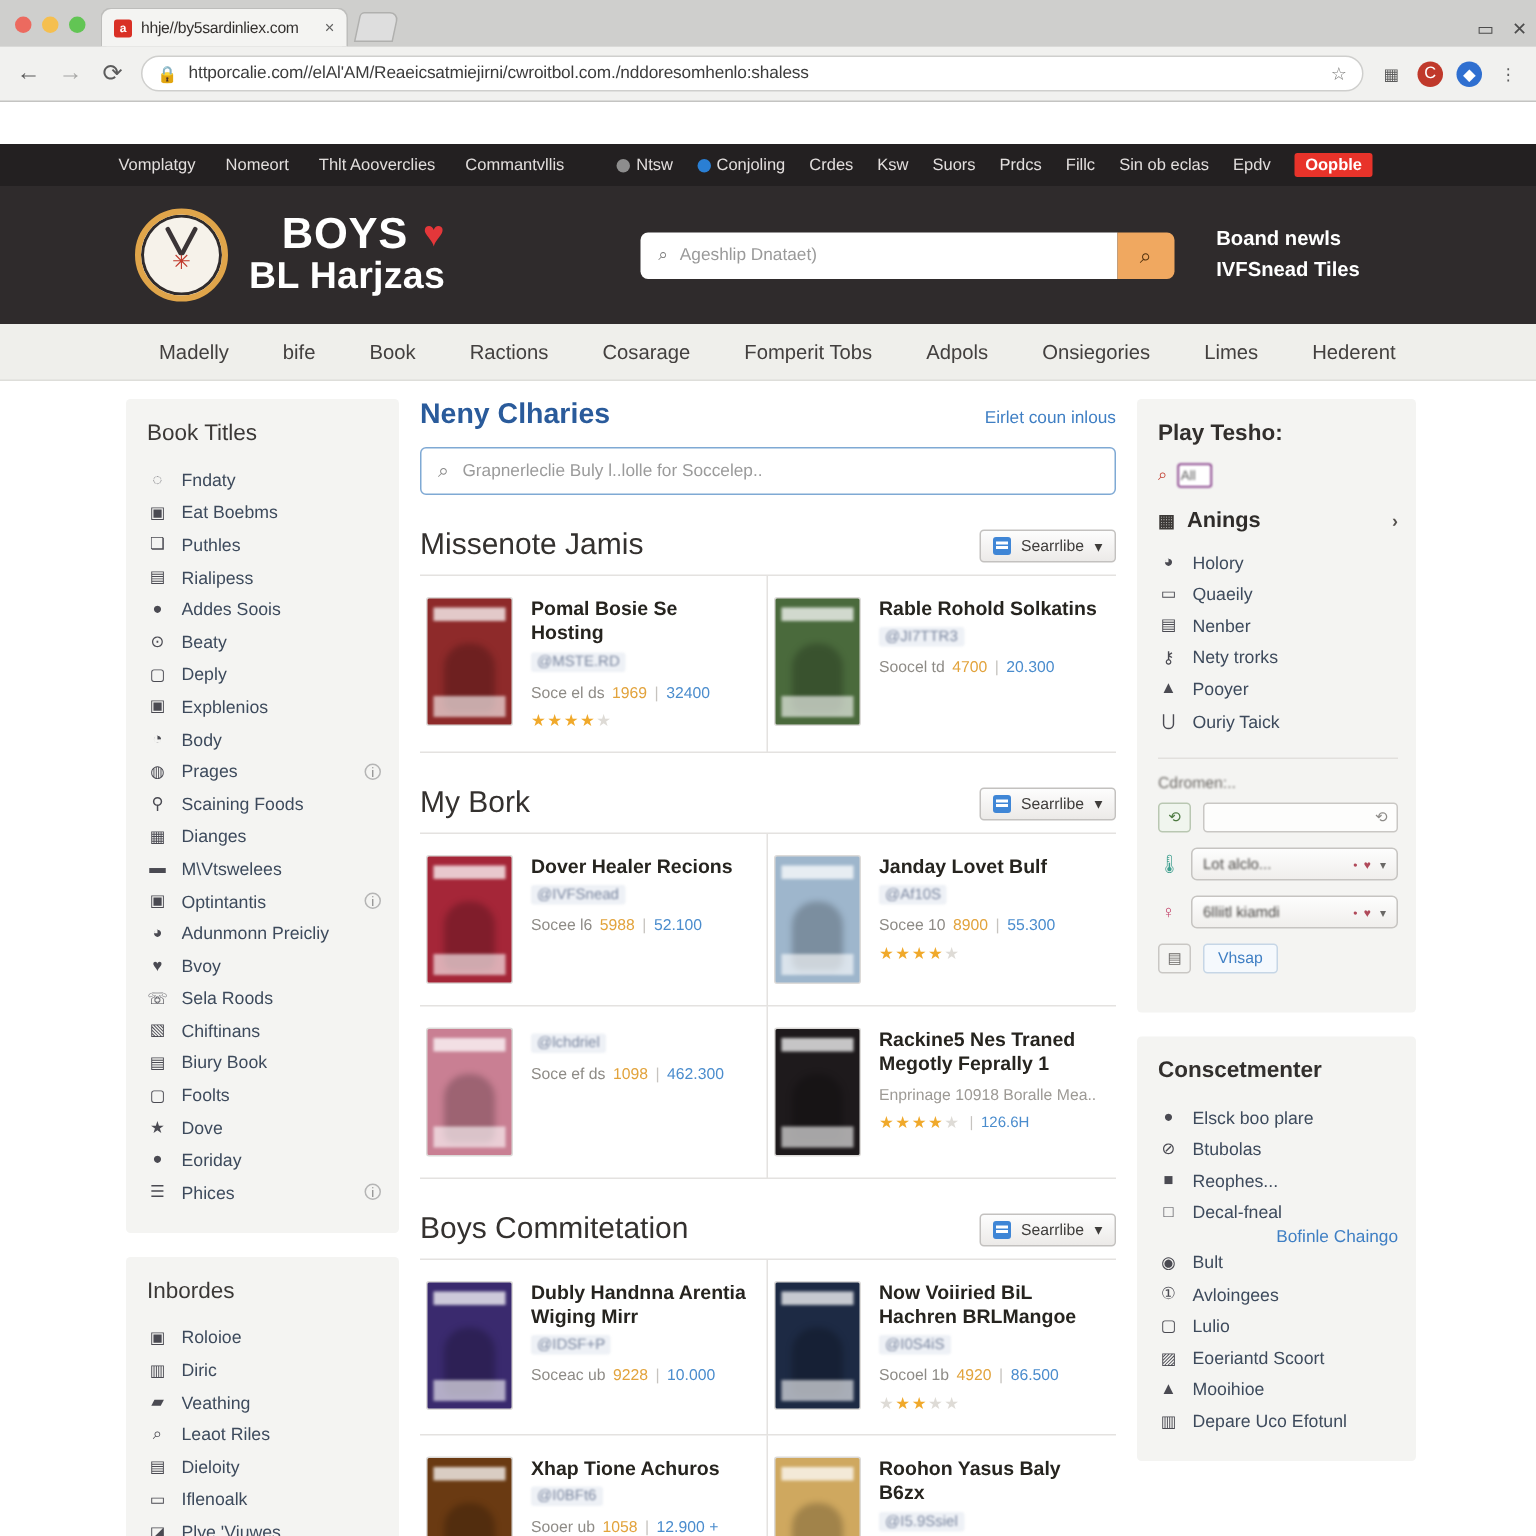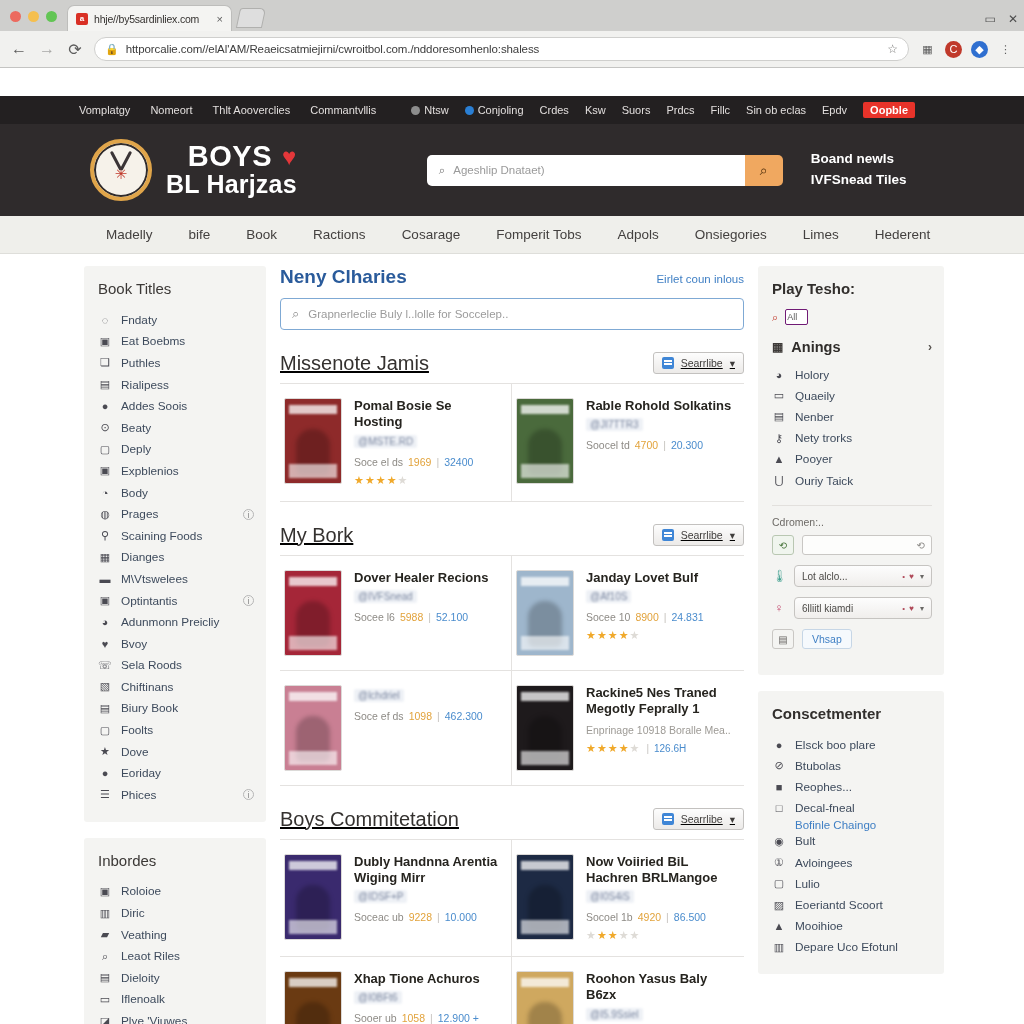--- a/index.html
+++ b/index.html
@@ -193,22 +193,22 @@
   .center-search {
     margin-top: 10px; height: 32px; border: 1px solid #7fa9d4;
     border-radius: 4px; display: flex; align-items: center;
     gap: 9px; padding: 0 11px; font-size: 11.5px; color: #9b9b9b;
     background: #fff;
   }
   .center-search .ph { filter: blur(0.45px); }
 
   .section { margin-top: 22px; }
   .section-head {
-    display: flex; align-items: flex-start; margin-bottom: 6px;
-    border-bottom: 0; padding-bottom: 2px; text-decoration: underline;
+    display: flex; align-items: flex-end; margin-bottom: 6px;
+    border-bottom: 0; padding-bottom: 2px;
   }
   .section-title {
     font-size: 20px; color: #34312f; font-weight: 400;
     filter: blur(0.25px);
   }
   .sort-btn {
     margin-left: auto; display: flex; align-items: center; gap: 7px;
     height: 22px; padding: 0 8px; font-size: 10.5px; color: #3f3d3b;
     background: linear-gradient(#fdfdfd,#eceae8);
     border: 1px solid #c3c1bf; border-radius: 3px;
@@ -326,21 +326,21 @@
   }
   .ctrl-select .lbl { filter: blur(0.6px); flex:1; white-space:nowrap; overflow:hidden;}
   .ctrl-select .dots { color:#b04a5a; letter-spacing:1px; font-size:8px; }
   .ctrl-select .cv { color:#6a6866; font-size: 8px; }
   .thermo { width: 14px; flex: 0 0 14px; text-align: center; color: #3f9f8f; font-size: 12px; }
   .thermo.pink { color: #c2446b; }
   .ctrl-link {
     border: 1px solid #c6d6e6; border-radius: 3px; background: #f5f9fd;
     color: #3f7fc4; font-size: 10.5px; padding: 3px 9px; filter: blur(0.5px);
   }
-  .r-sublink { font-size: 11.5px; color: #3f7fc4; filter: blur(0.4px); padding-left: 23px; }
+  .r-sublink { font-size: 11.5px; color: #3f7fc4; filter: blur(0.4px); padding-left: 23px; text-align: right; }
 </style>
 </head>
 <body>
 
 <div class="browser-chrome">
   <div class="tabstrip">
     <div class="traffic">
       <span class="dot red"></span>
       <span class="dot yellow"></span>
       <span class="dot green"></span>
@@ -664,21 +664,21 @@
             <div class="cell">
               <div class="cover" style="background:#9eb6cc;">
                 <span class="cv-top"></span>
                 <span class="cv-fig"></span>
                 <span class="cv-bot"></span>
               </div>
               <div class="info"><div class="bk-title">Janday Lovet Bulf</div><div class="bk-author">@Af10S</div><div class="bk-meta">
                   <span>Socee 10</span>
                   <span class="price">8900</span>
                   <span class="sep">|</span>
-                  <span class="count">24.831</span>
+                  <span class="count">55.300</span>
                 </div><div class="stars">
                   <span class="star">★</span>
                   <span class="star">★</span>
                   <span class="star">★</span>
                   <span class="star">★</span>
                   <span class="star off">★</span>
                 </div></div>
             </div>
             <div class="cell">
               <div class="cover" style="background:#c97f93;">

